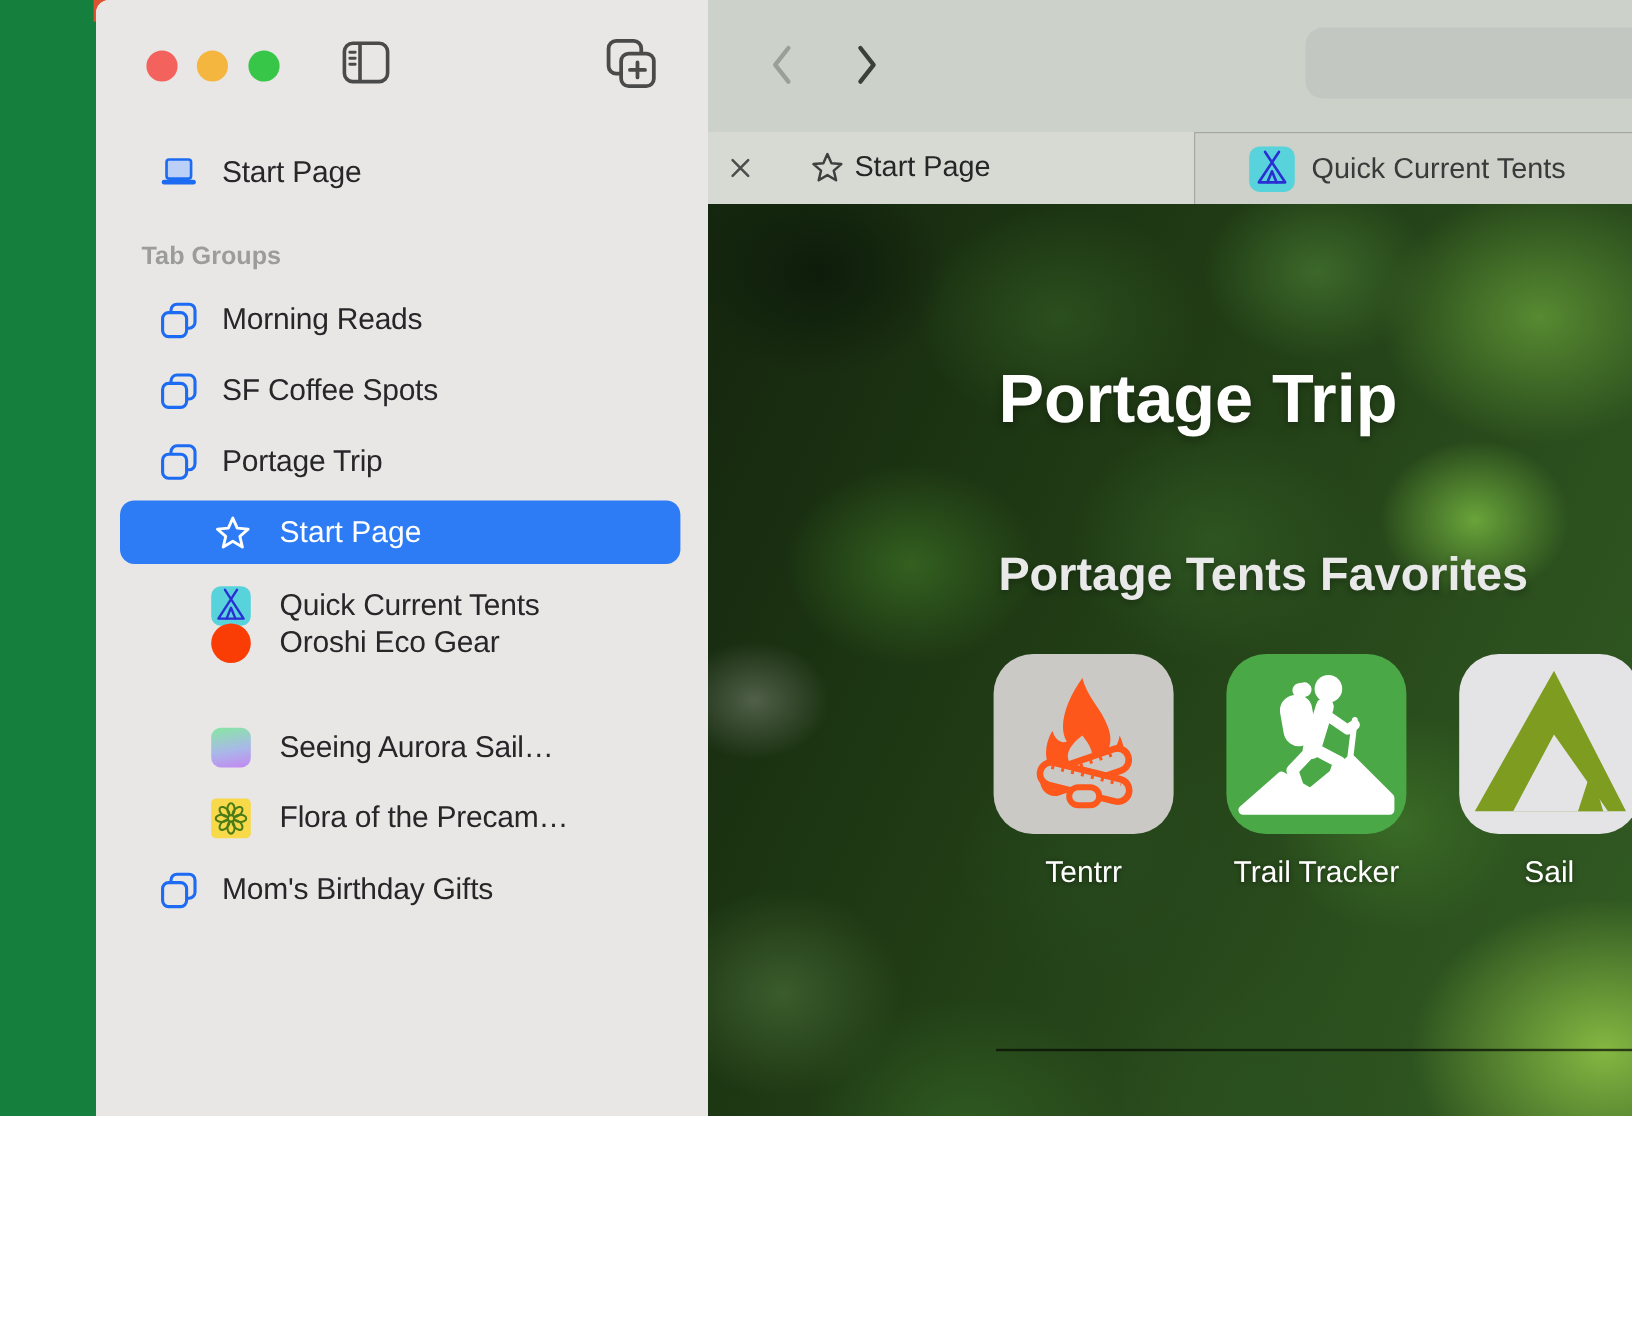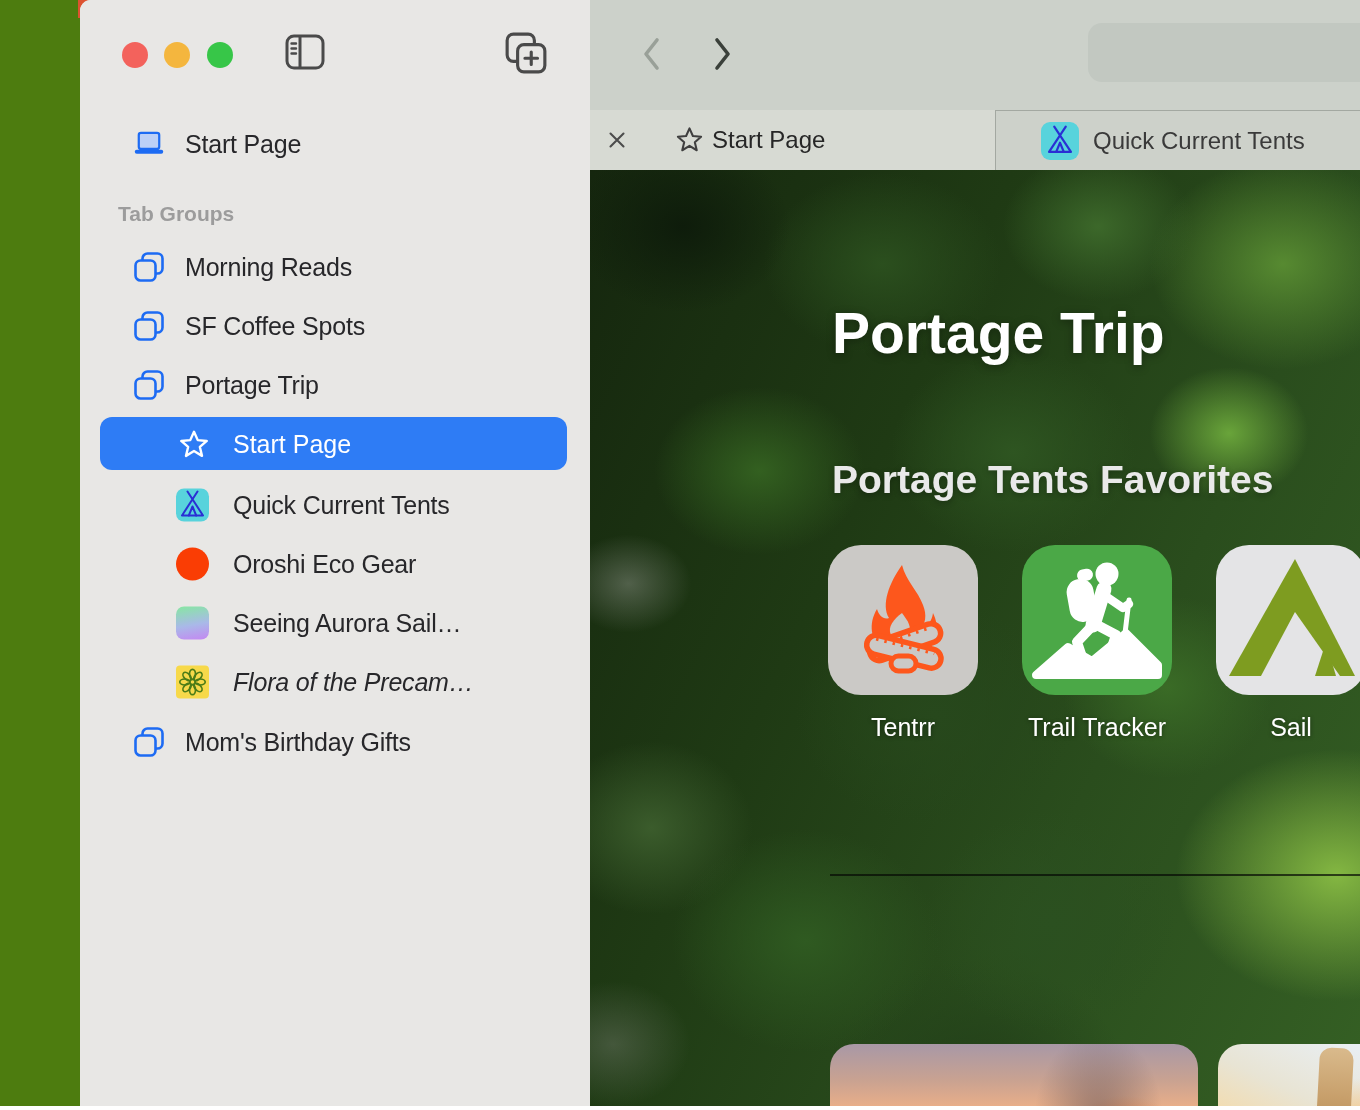--- a/index.html
+++ b/index.html
@@ -1,18 +1,18 @@
 <!DOCTYPE html>
 <html><head>
 <meta charset="utf-8">
 <style>
   * { margin:0; padding:0; box-sizing:border-box; }
   body { background:#ffffff; font-family:"Liberation Sans", sans-serif; }
 
-  .screenshot { position:relative; width:1360px; height:1106px; background:#4d7c0f; overflow:hidden; }
+  .screenshot { position:relative; width:1360px; height:930px; background:#15803d; overflow:hidden; }
 
   
   .wallpaper-peek { position:absolute; left:78px; top:0; width:30px; height:18px; background:#dd5230; }
 
   .window { position:absolute; left:80px; top:0; width:1280px; height:1110px;
             border-radius:11px 0 0 0; overflow:hidden; background:#e8e7e5; }
 
   
   .sidebar { position:absolute; left:0; top:0; width:510px; height:100%; background:#e8e7e5; }
 
@@ -35,23 +35,23 @@
   .lvl2 .row-icon { left:96px; width:33px; height:33px; }
   .lvl2 .row-label { left:153px; }
 
   .row-start-top { top:120px; }
   .section-label { position:absolute; left:38px; top:202px; font-size:21px; font-weight:700; color:#9c9c9c; }
 
   .row-morning    { top:243px; }
   .row-sf         { top:302px; }
   .row-portage    { top:361px; }
   .row-quick      { top:481px; }
-  .row-oroshi     { top:540px; }
+  .row-oroshi     { top:512px; }
   .row-aurora     { top:599px; }
-  .row-flora      { top:658px;font-style:italic; }
+  .row-flora      { top:658px; }
   .row-moms       { top:718px; }
   .row-volleyball { top:777px; }
 
   .selected-pill { position:absolute; left:20px; top:417px; width:467px; height:53px;
                    background:#2e7cf5; border-radius:12px; }
   .selected-pill .row-icon { position:absolute; left:78px; top:50%; transform:translateY(-50%); width:32px; height:32px; }
   .selected-pill .row-label { position:absolute; left:133px; top:50%; transform:translateY(-50%);
                               color:#ffffff; font-size:25px; font-weight:500; }
 
   .mini-app { border-radius:8px; display:block; }

